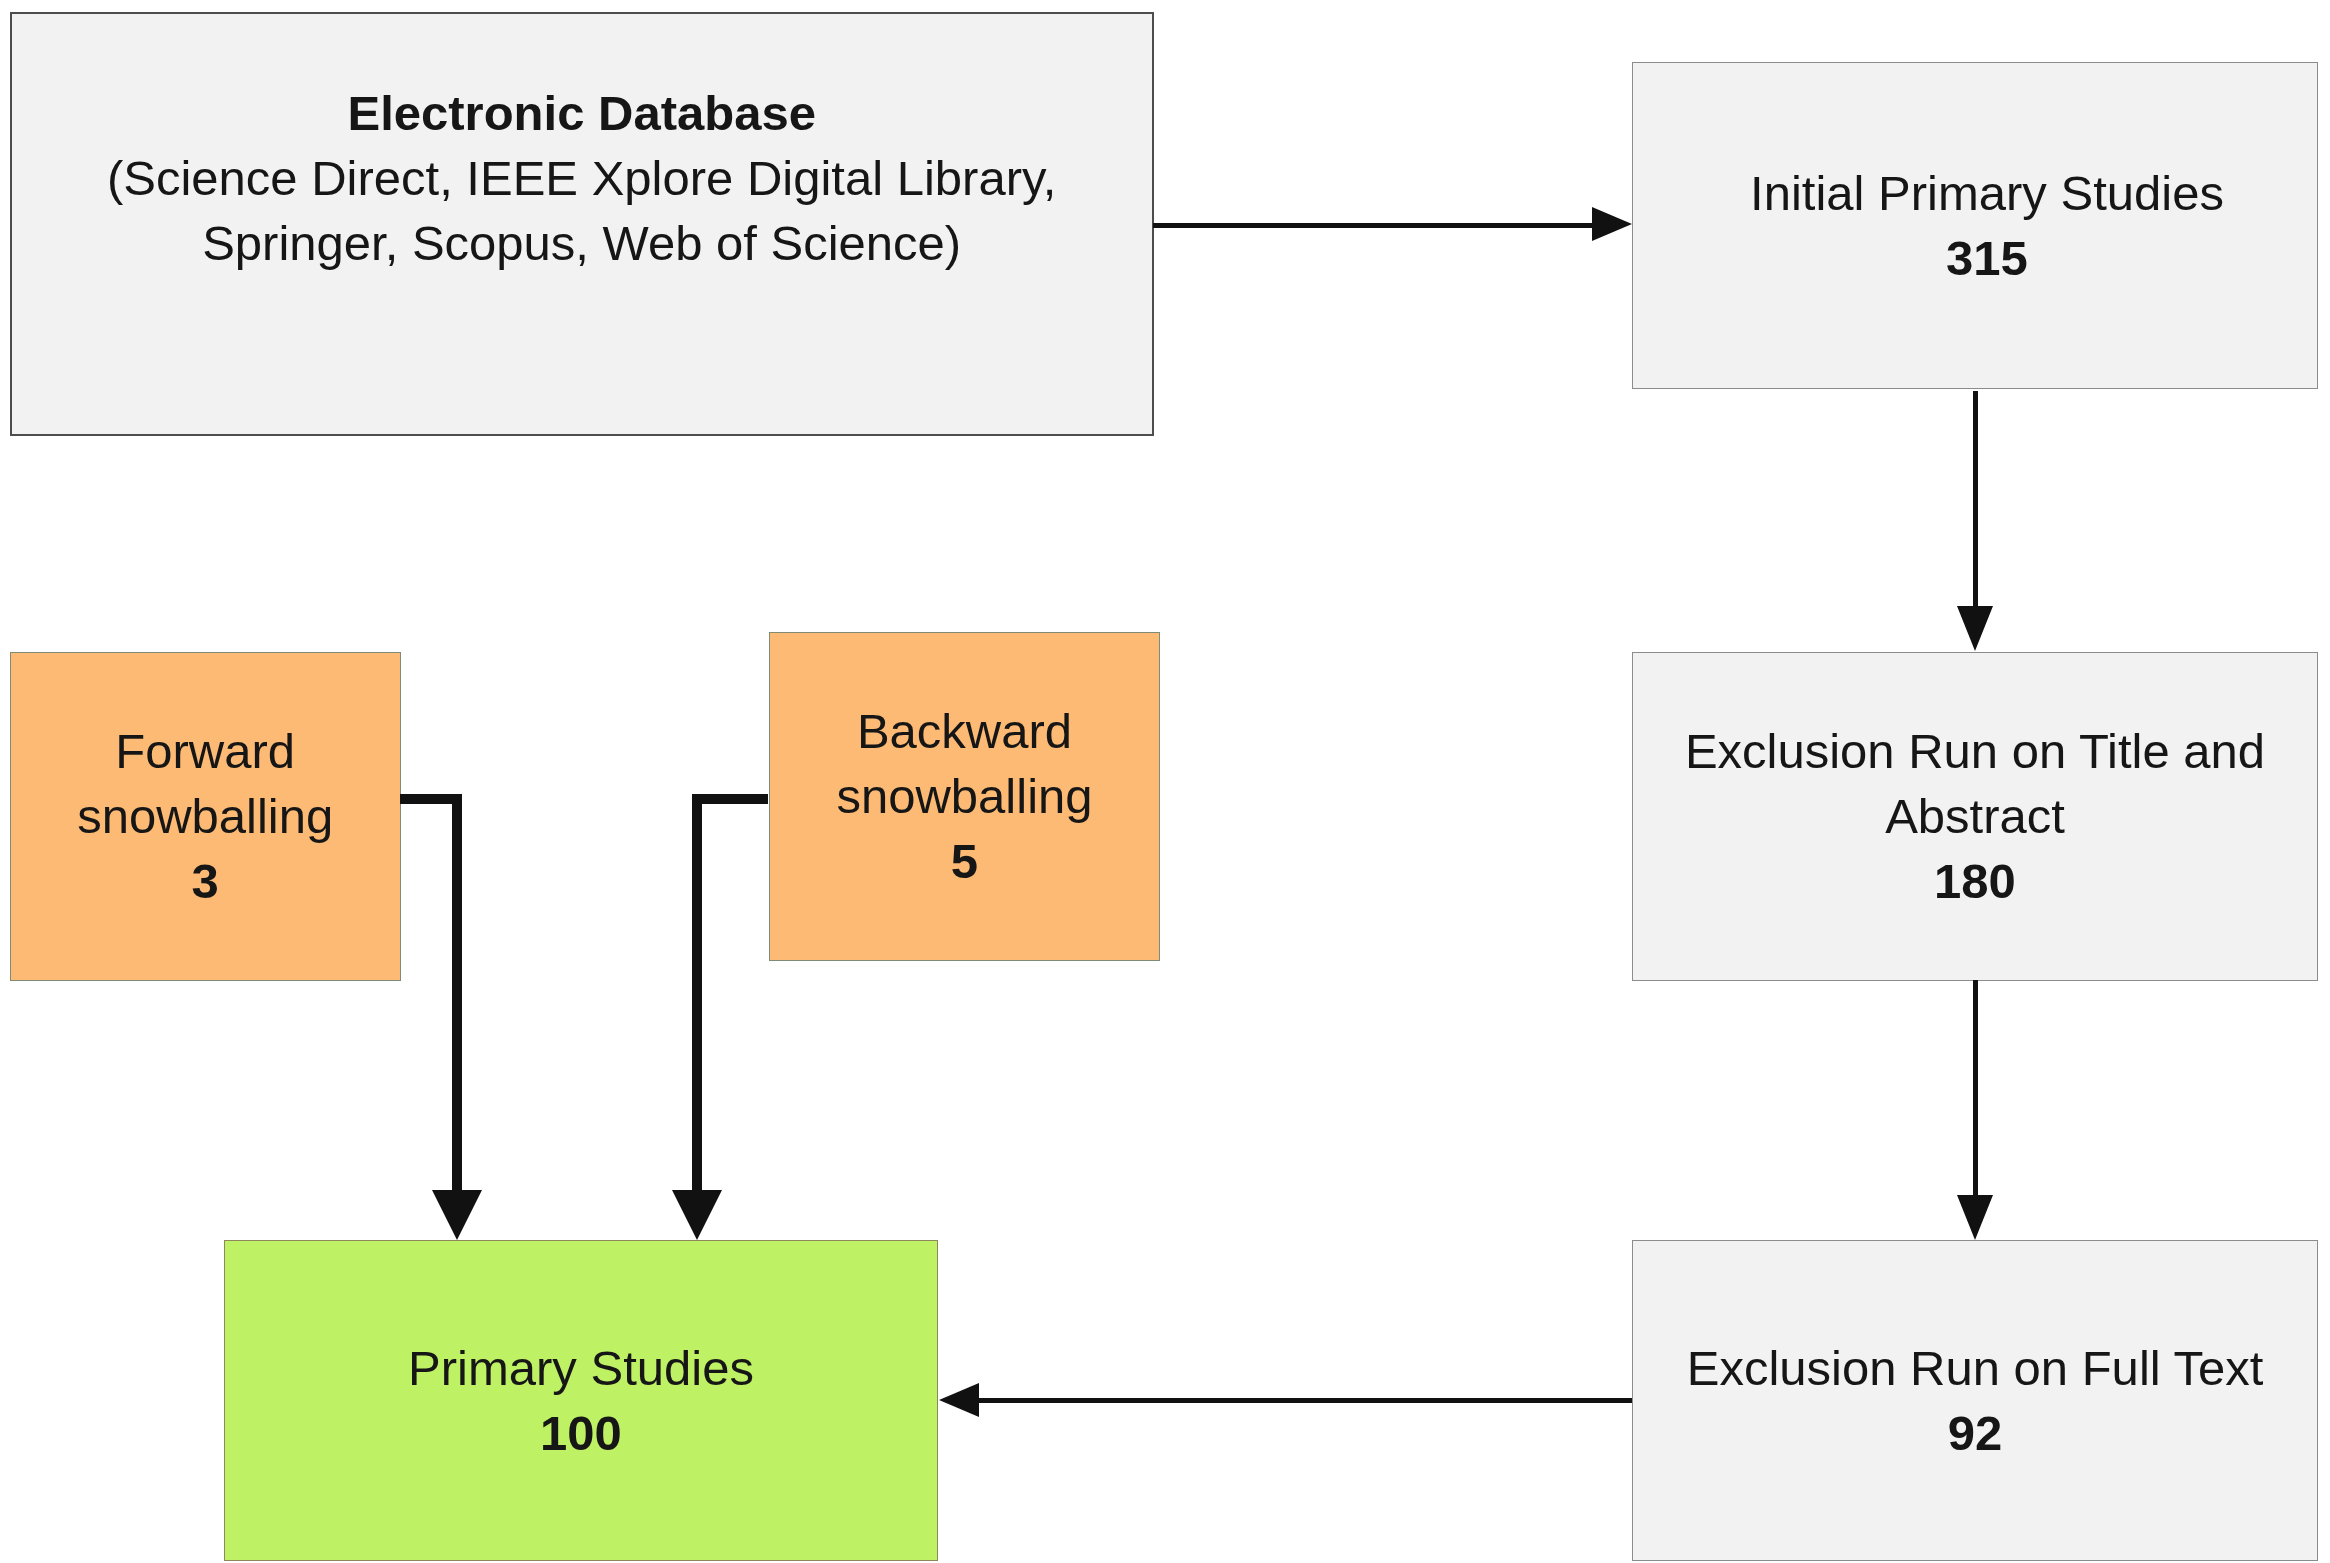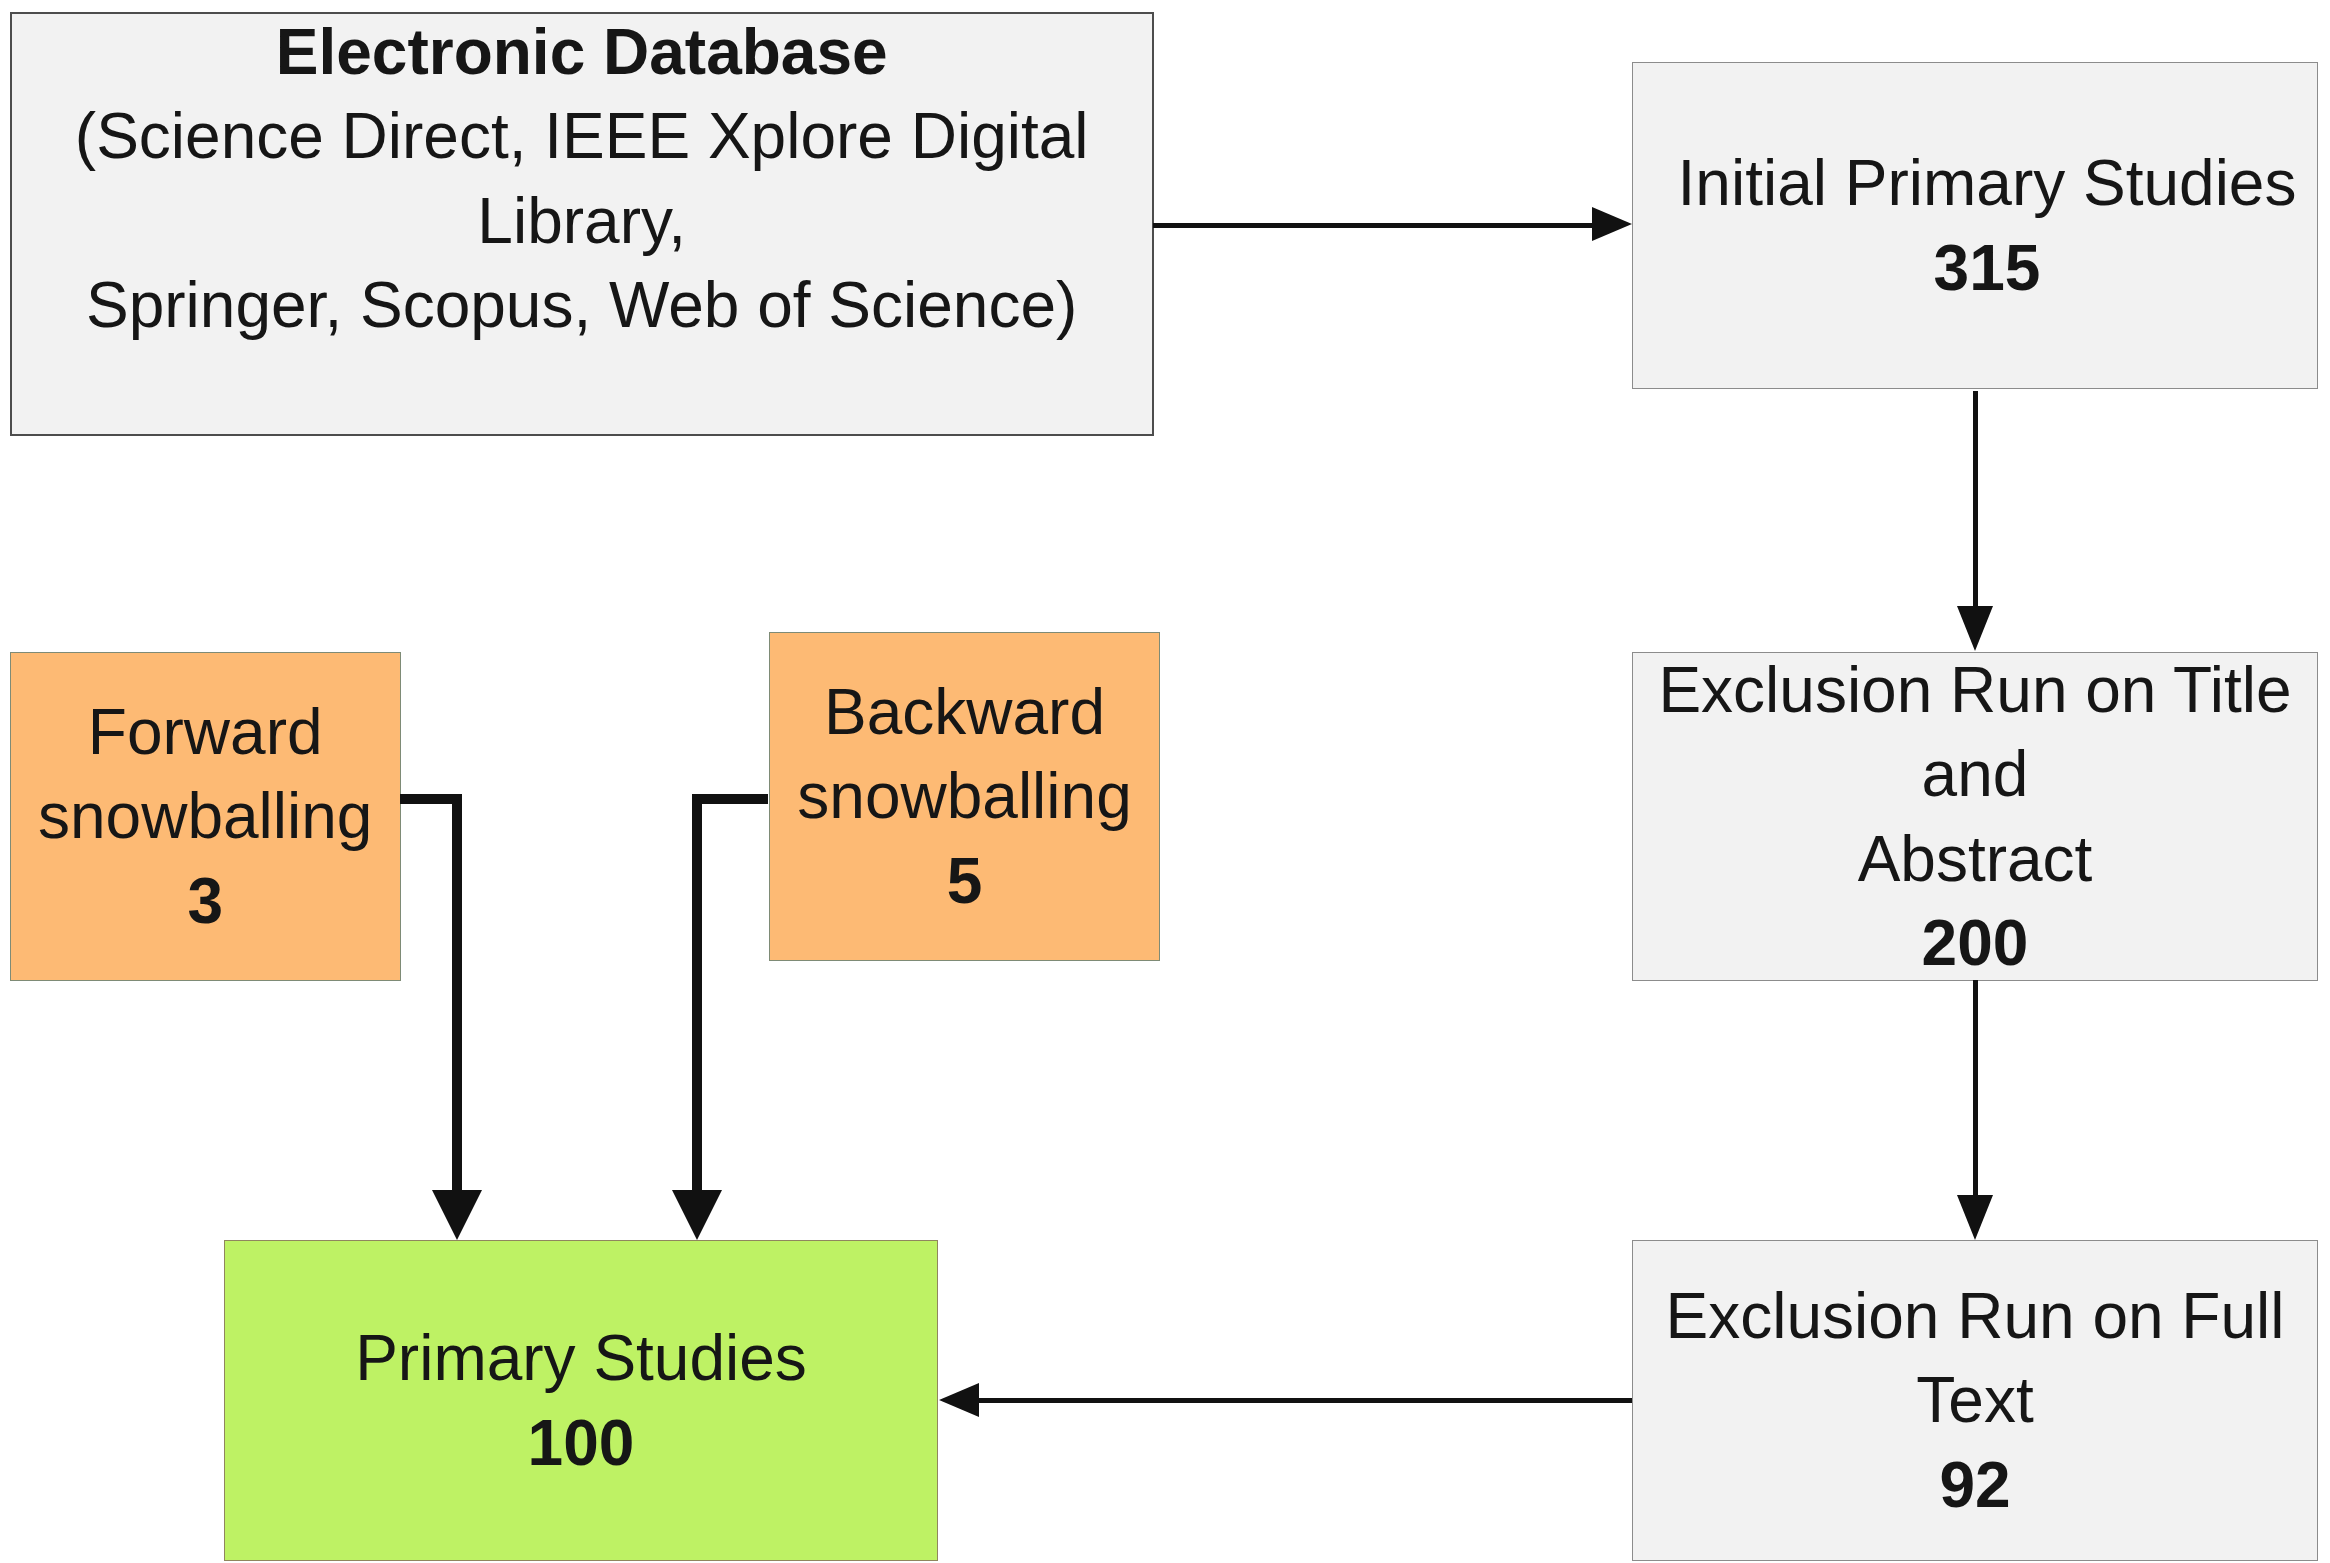--- a/index.html
+++ b/index.html
@@ -14,21 +14,21 @@
     background:#ffffff;
     overflow:hidden;
   }
   .node{
     position:absolute;
     display:flex;
     align-items:center;
     justify-content:center;
     text-align:center;
     box-sizing:border-box;
-    font-size:64px;
+    font-size:49px;
     line-height:1.32;
   }
   .node .content{width:100%;}
   .gray{
     background:#F2F2F2;
     border:1.8px solid #8C8C8C;
   }
   .gray-dark-border{
     background:#F2F2F2;
     border:2.4px solid #4D4D4D;
@@ -83,21 +83,21 @@
     <div class="content">
       <div>Initial Primary Studies</div>
       <div class="bold">315</div>
     </div>
   </div>
 
   <div class="node gray" style="left:1632px; top:652px; width:686px; height:329px;align-items:center;">
     <div class="content">
       <div>Exclusion Run on Title and</div>
       <div>Abstract</div>
-      <div class="bold">200</div>
+      <div class="bold">180</div>
     </div>
   </div>
 
   <div class="node gray" style="left:1632px; top:1240px; width:686px; height:321px;">
     <div class="content">
       <div>Exclusion Run on Full Text</div>
       <div class="bold">92</div>
     </div>
   </div>
 

